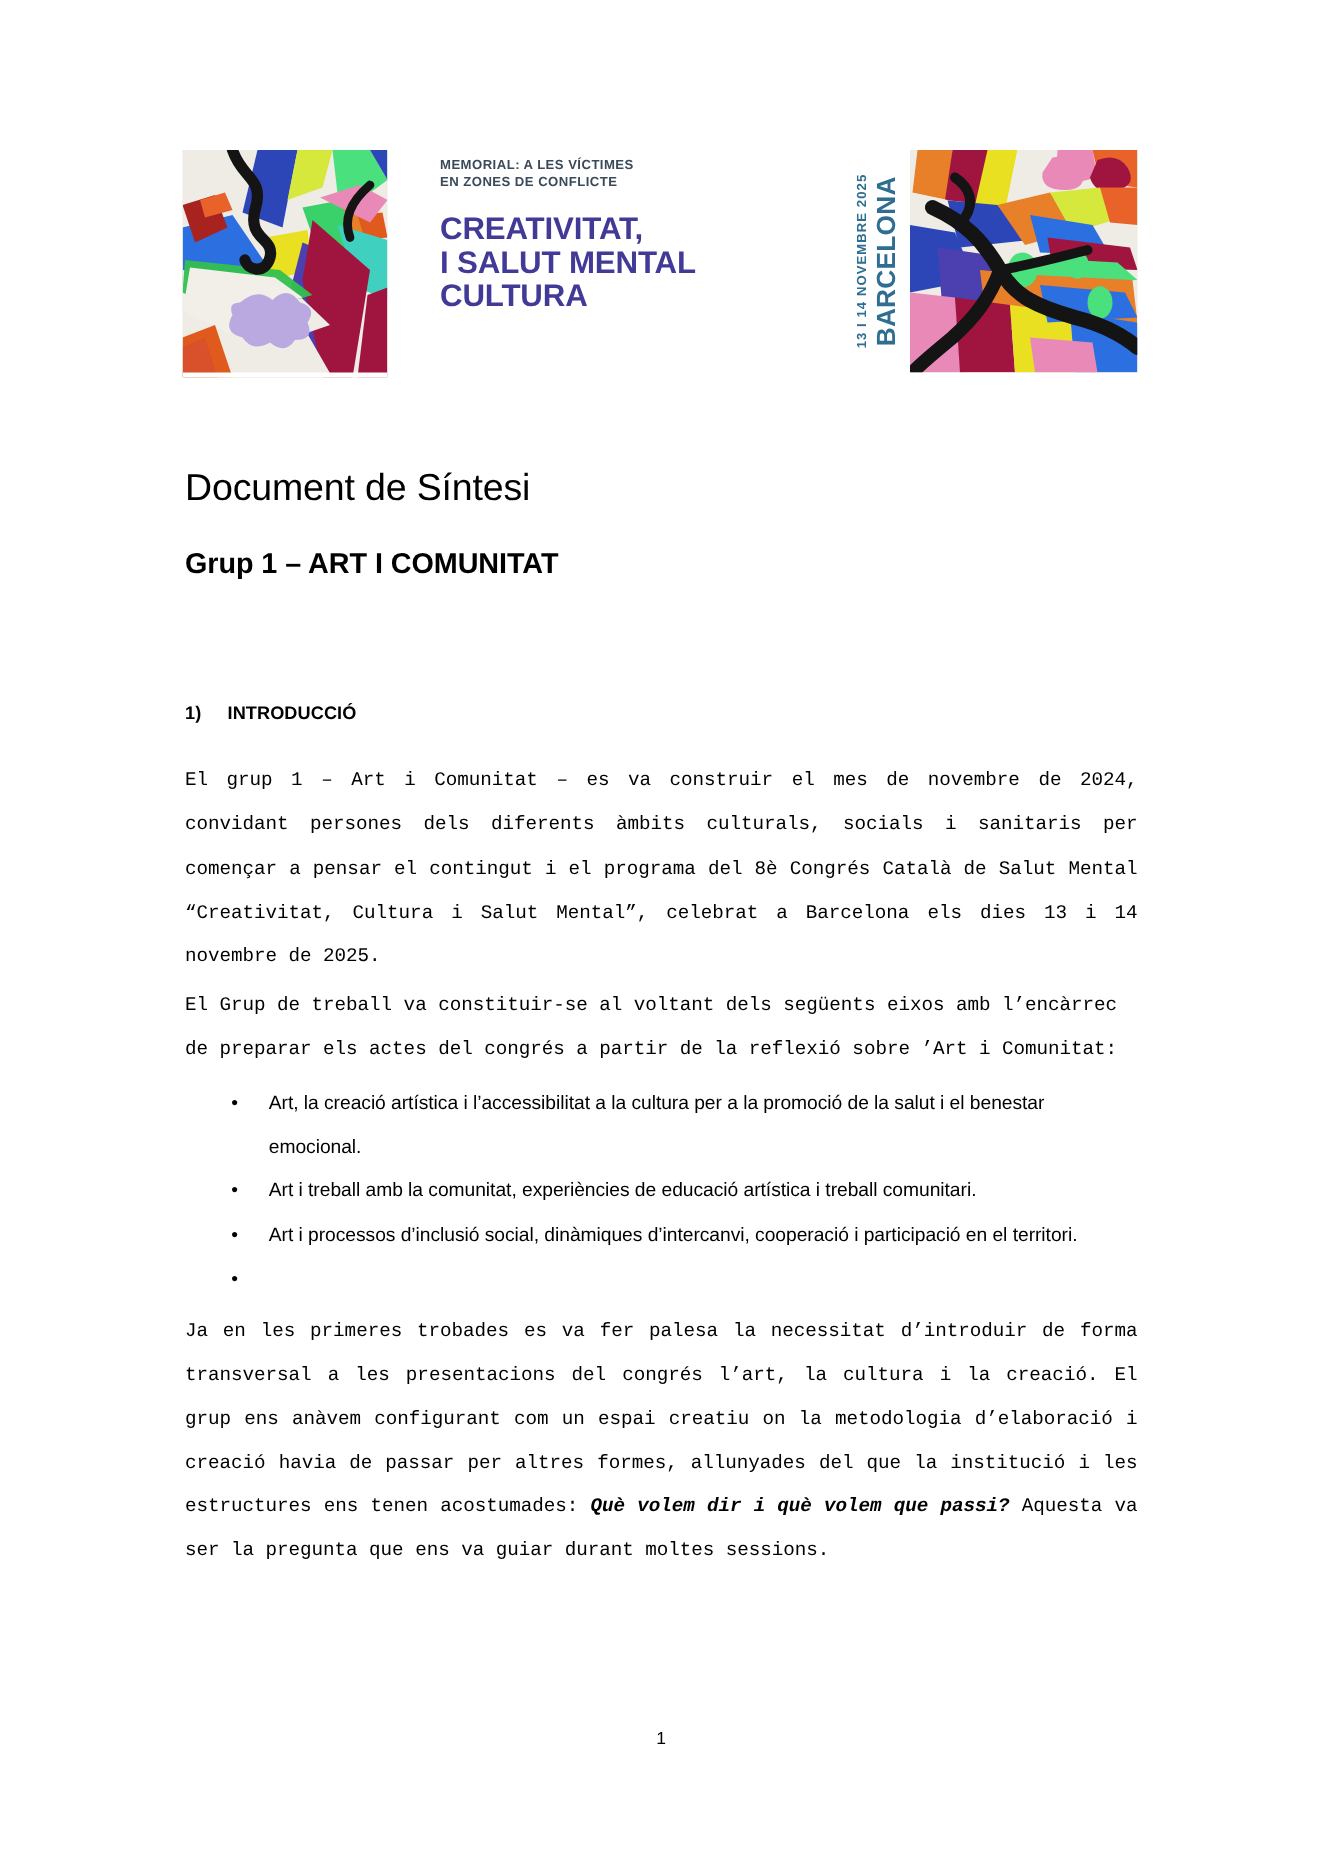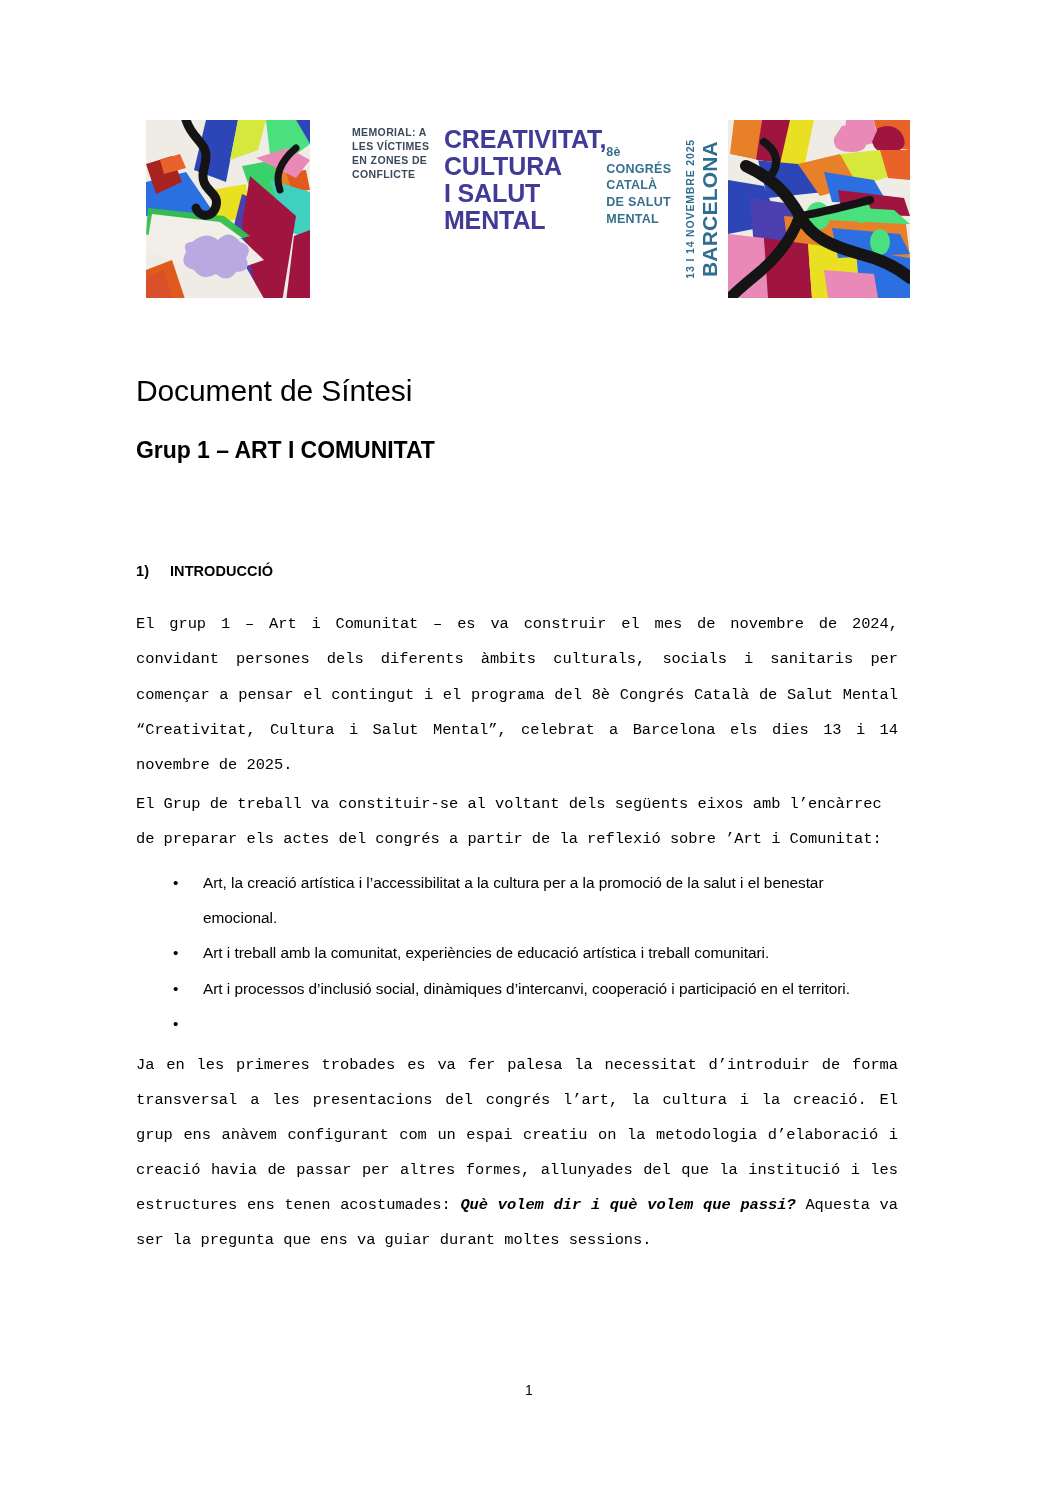--- a/index.html
+++ b/index.html
@@ -43,21 +43,21 @@
   .banner-art-left svg, .banner-art-right svg {
     display: block;
     width: 100%;
     height: 100%;
   }
   .banner-center {
     flex: 1 1 auto;
     padding: 6px 0 0 42px;
     box-sizing: border-box;
     display: flex;
-    flex-direction: row;
+    flex-direction: column;
     justify-content: flex-start;
   }
   .memorial {
     font-family: "Liberation Sans", sans-serif;
     font-weight: bold;
     font-size: 10.5px;
     line-height: 1.32;
     letter-spacing: 0.035em;
     color: #3b4a5a;
     margin: 0 0 16px 0;
@@ -118,21 +118,21 @@
     width: 182px;
     height: 178px;
     flex: 0 0 182px;
     overflow: hidden;
     background: #eceae4;
   }
 
   
   .content {
     position: absolute;
-    left: 136px;
+    left: 148px;
     top: 372px;
     width: 762px;
   }
   .doc-title {
     font-family: "Liberation Sans", sans-serif;
     font-weight: normal;
     font-size: 30px;
     line-height: 1.25;
     color: #000;
     margin: 0 0 26px 0;
@@ -247,26 +247,22 @@
       </svg>
     </div>
 
     <div class="banner-center">
       <div class="memorial">
         <span>MEMORIAL: A LES VÍCTIMES</span>
         <span>EN ZONES DE CONFLICTE</span>
       </div>
       <div class="bigtitle">
         <span>CREATIVITAT,</span>
+        <span>I SALUT MENTAL</span>
         <span>CULTURA</span>
-        <span>I SALUT MENTAL</span>
-      </div>
-      <div class="congres">
-        <span>8è CONGRÉS CATALÀ</span>
-        <span>DE SALUT MENTAL</span>
       </div>
     </div>
 
     <div class="banner-right">
       <div class="vertical-block">
         <span class="vtext date">13 I 14 NOVEMBRE 2025</span>
         <span class="vtext city">BARCELONA</span>
       </div>
       <div class="banner-art-right">
         <svg viewBox="0 0 182 178" preserveAspectRatio="xMidYMid slice" aria-hidden="true">

